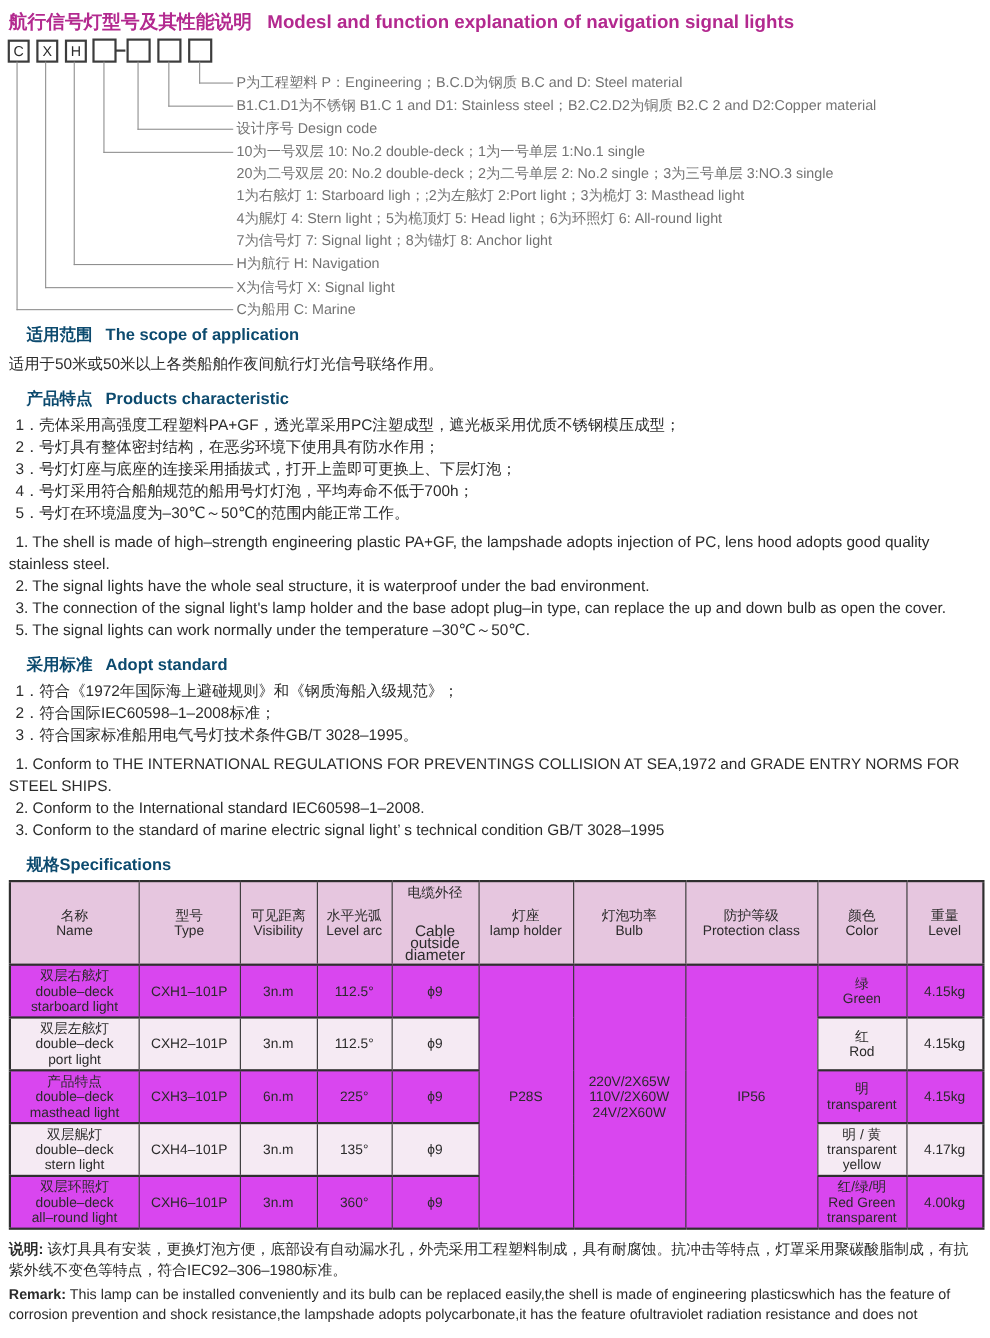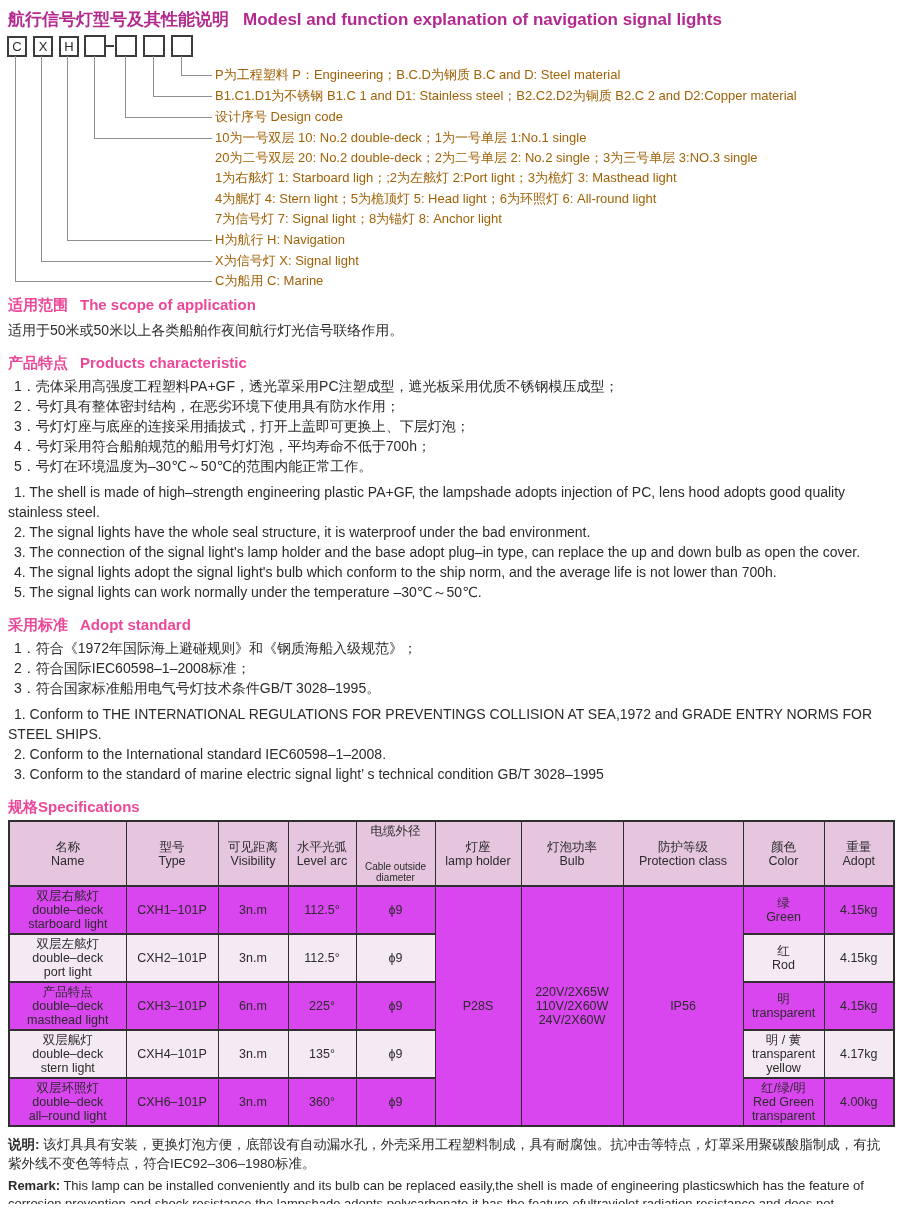--- a/index.html
+++ b/index.html
@@ -22,47 +22,47 @@
     font-size:13px; color:#2b2b2b; background:#fff;
   }
   .codebox.big { top:5px; width:18px; height:18px; line-height:18px; }
   .code-dash { position:absolute; top:15px; height:0; border-top:2px solid #3c3c3c; }
   .connector {
     position:absolute; top:26px;
     border-left:1px solid #8f8f8f; border-bottom:1px solid #8f8f8f;
   }
   .dlabel {
     position:absolute; left:215px; font-size:13px; line-height:20px;
-    white-space:nowrap; color:#a16207;
+    white-space:nowrap; color:#737373;
   }
 
   
   .content { position:absolute; left:8px; top:296px; width:885px; }
-  .sec-head { font-size:15px; font-weight:bold; color:#ec4899; line-height:18px; }
+  .sec-head { font-size:15px; font-weight:bold; color:#0c4a6e; line-height:18px;margin-left:16px; }
   .sec-head .en { margin-left:12px; }
   .para { font-size:14px; line-height:20px; margin-top:6px; }
   .list { margin-top:4px; }
   .list .item { font-size:14px; line-height:20px; text-indent:6px; }
   .gap14 { margin-top:14px; }
   .gap6  { margin-top:6px; }
 
   
   table.spec {
     border-collapse:collapse; width:885px; margin-top:4px;
     border:2px solid #2f2f2f; table-layout:fixed;padding-left:37px;
   }
   table.spec th, table.spec td {
     border:1px solid #2f2f2f; border-top-width:2px; border-bottom-width:2px;
     text-align:center; vertical-align:middle; padding:2px 1px;
     font-size:12.5px; line-height:14px; font-weight:normal; background:#d946ef;
   }
   table.spec th { background:#e6c6df; height:46px; }
   table.spec td { height:41px; }
   tr.stripe td { background:#f5eaf3; }
-  .th-small { font-size:10px; line-height:11px;margin-top:23px; }
+  .th-small { font-size:14px; line-height:11px;margin-top:23px; }
   .phi { font-size:17px; line-height:18px; }
   .bulb-cell { line-height:28px; }
   .cell-13 { font-size:13px; }
 
   
   .remark { margin-top:8px; font-size:13.5px; line-height:19px; }
   .remark b { font-weight:bold; }
   .remark-en { margin-top:4px; font-size:13px; line-height:18px; }
 </style>
 </head>
@@ -119,21 +119,20 @@
       <div class="item">1．壳体采用高强度工程塑料PA+GF，透光罩采用PC注塑成型，遮光板采用优质不锈钢模压成型；</div>
       <div class="item">2．号灯具有整体密封结构，在恶劣环境下使用具有防水作用；</div>
       <div class="item">3．号灯灯座与底座的连接采用插拔式，打开上盖即可更换上、下层灯泡；</div>
       <div class="item">4．号灯采用符合船舶规范的船用号灯灯泡，平均寿命不低于700h；</div>
       <div class="item">5．号灯在环境温度为–30℃～50℃的范围内能正常工作。</div>
     </div>
     <div class="list gap6">
       <div class="item">1.  The shell is made of high–strength engineering plastic PA+GF, the lampshade adopts injection of PC, lens hood adopts  good quality stainless steel.</div>
       <div class="item">2.  The signal lights have  the whole  seal structure, it is waterproof under the bad environment.</div>
       <div class="item">3.  The connection of the signal light's lamp holder  and the  base adopt  plug–in  type, can replace the up and down bulb  as open the cover.</div>
-      <div class="item">4.  The signal lights adopt  the signal light's bulb which conform to the ship norm, and the average life is not lower than 700h.</div>
       <div class="item">5.  The signal lights can work normally under the temperature –30℃～50℃.</div>
     </div>
 
     <div class="sec-head gap14">
       <span>采用标准</span><span class="en">Adopt standard</span>
     </div>
     <div class="list">
       <div class="item">1．符合《1972年国际海上避碰规则》和《钢质海船入级规范》；</div>
       <div class="item">2．符合国际IEC60598–1–2008标准；</div>
       <div class="item">3．符合国家标准船用电气号灯技术条件GB/T 3028–1995。</div>
@@ -194,21 +193,21 @@
         <th>
               <div>防护等级</div>
               <div>Protection class</div>
             </th>
         <th>
               <div>颜色</div>
               <div>Color</div>
             </th>
         <th>
               <div>重量</div>
-              <div>Adopt</div>
+              <div>Level</div>
             </th>
       </tr>
       <tr>
         <td>
               <div>双层右舷灯</div>
               <div>double–deck</div>
               <div>starboard light</div>
             </td>
         <td class="cell-13">CXH1–101P</td>
         <td class="cell-13">3n.m</td>

